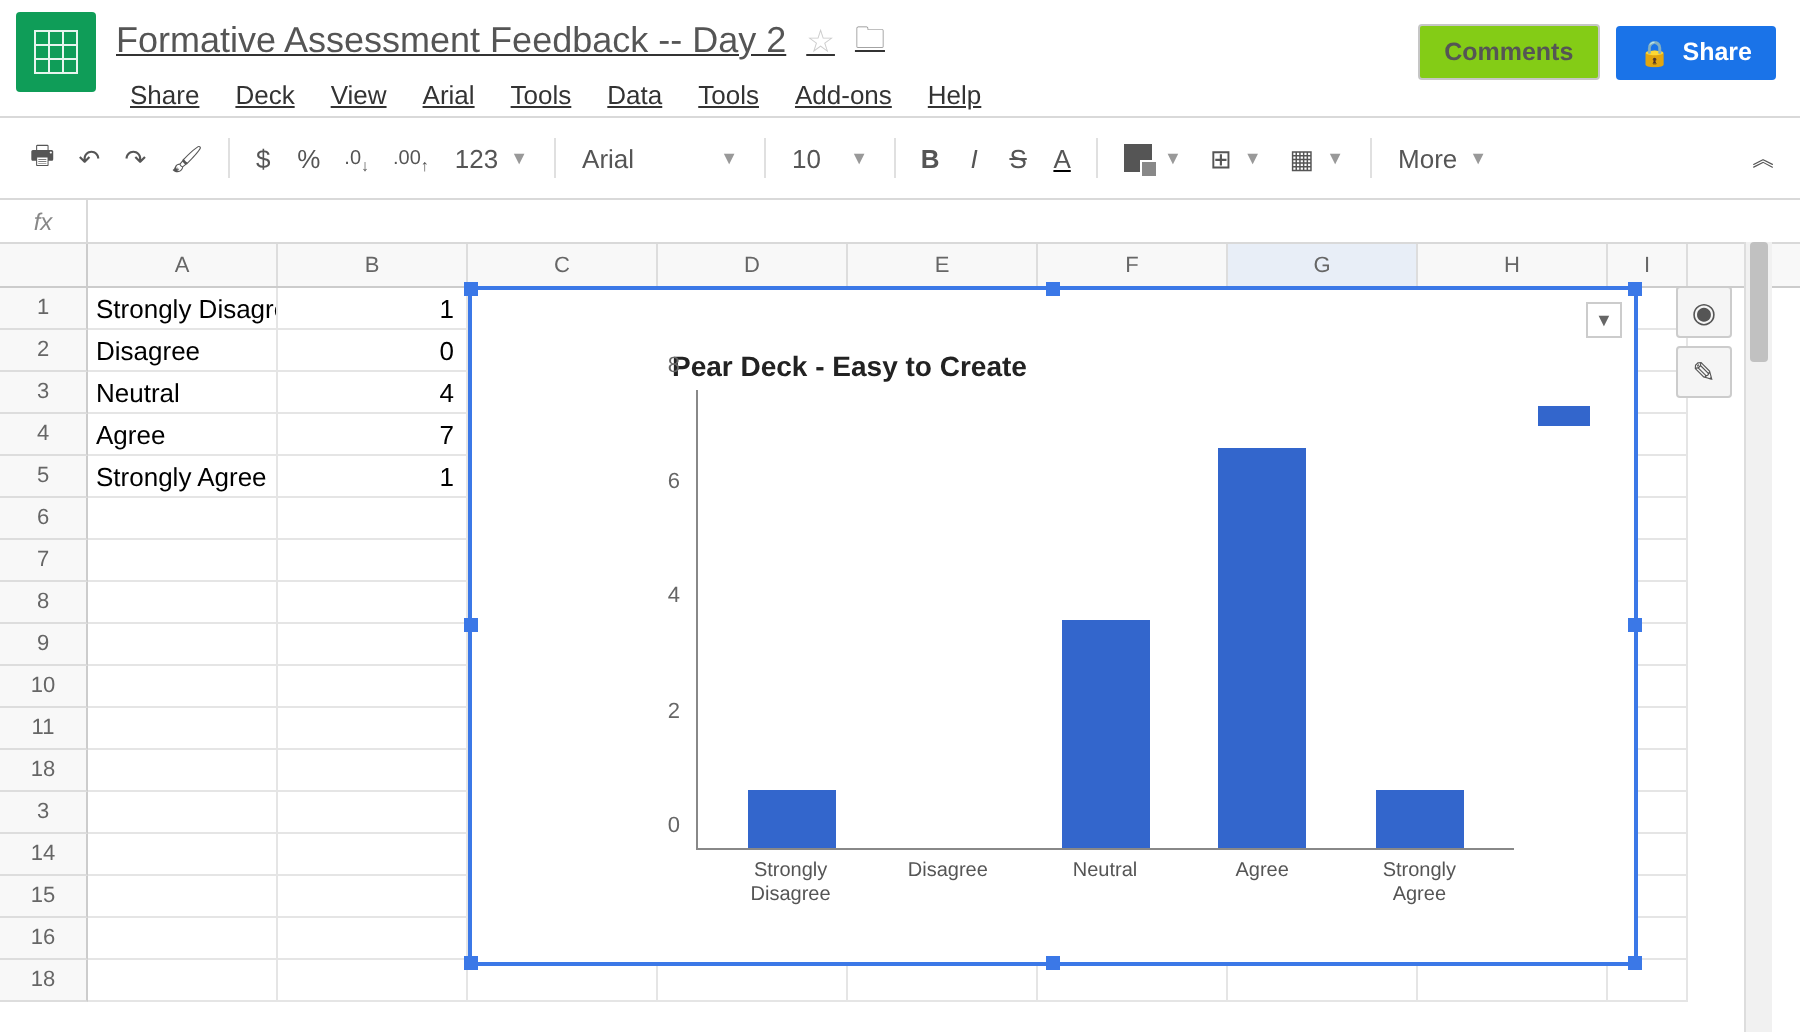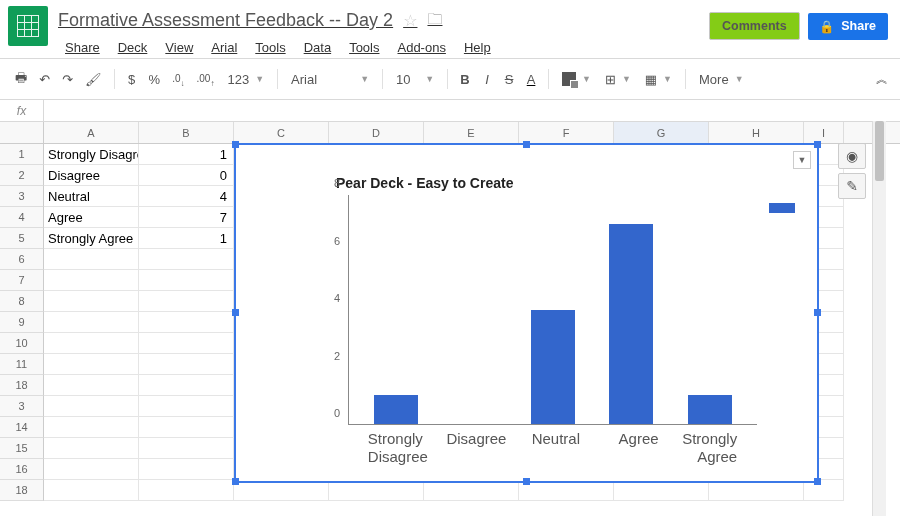--- a/index.html
+++ b/index.html
@@ -53,21 +53,21 @@
   .h-tm { top: -4px; left: 50%; margin-left: -4px; } .h-bm { bottom: -4px; left: 50%; margin-left: -4px; }
   .h-ml { left: -4px; top: 50%; margin-top: -4px; } .h-mr { right: -4px; top: 50%; margin-top: -4px; }
   .chart-dd { position: absolute; top: 6px; right: 6px; width: 18px; height: 18px; border: 1px solid #ccc; text-align: center; line-height: 16px; font-size: 9px; color: #666; cursor: pointer; background: #fff; }
   .chart-title { font-size: 14px; font-weight: bold; color: #222; padding: 30px 0 4px 100px; }
   .chart-body { position: relative; height: 260px; margin-left: 80px; margin-right: 60px; }
   .y-axis { position: absolute; left: 0; top: 0; bottom: 30px; width: 30px; }
   .y-tick { position: absolute; right: 6px; font-size: 11px; color: #666; transform: translateY(-50%); }
   .plot { position: absolute; left: 32px; right: 0; top: 0; bottom: 30px; border-left: 1px solid #888; border-bottom: 1px solid #888; display: flex; align-items: flex-end; justify-content: space-around; padding: 0 8px; }
   .bar { width: 44px; background: #3366cc; }
   .x-labels { position: absolute; left: 32px; right: 0; bottom: 0; height: 28px; display: flex; justify-content: space-around; padding: 0 8px; }
-  .x-lab { width: 55px; font-size: 15px; color: #555; text-align: right; line-height: 1.2; padding-top: 3px; }
+  .x-lab { width: 55px; font-size: 10px; color: #555; text-align: center; line-height: 1.2; padding-top: 3px; }
   .legend-sq { position: absolute; top: 58px; right: 22px; width: 26px; height: 10px; background: #3366cc; }
   
   .side-tools { position: absolute; right: 34px; top: 143px; display: flex; flex-direction: column; gap: 4px; z-index: 11; }
   .side-tool { width: 28px; height: 26px; border: 1px solid #ccc; background: #f5f5f5; text-align: center; line-height: 24px; color: #555; cursor: pointer; border-radius: 2px; font-size: 14px; }
   
   .vscroll { position: absolute; right: 14px; top: 121px; bottom: 0; width: 14px; background: #f1f1f1; border-left: 1px solid #ddd; }
   .vthumb { position: absolute; top: 0; left: 2px; right: 2px; height: 60px; background: #c1c1c1; border-radius: 2px; }
 </style>
 </head>
 <body>

